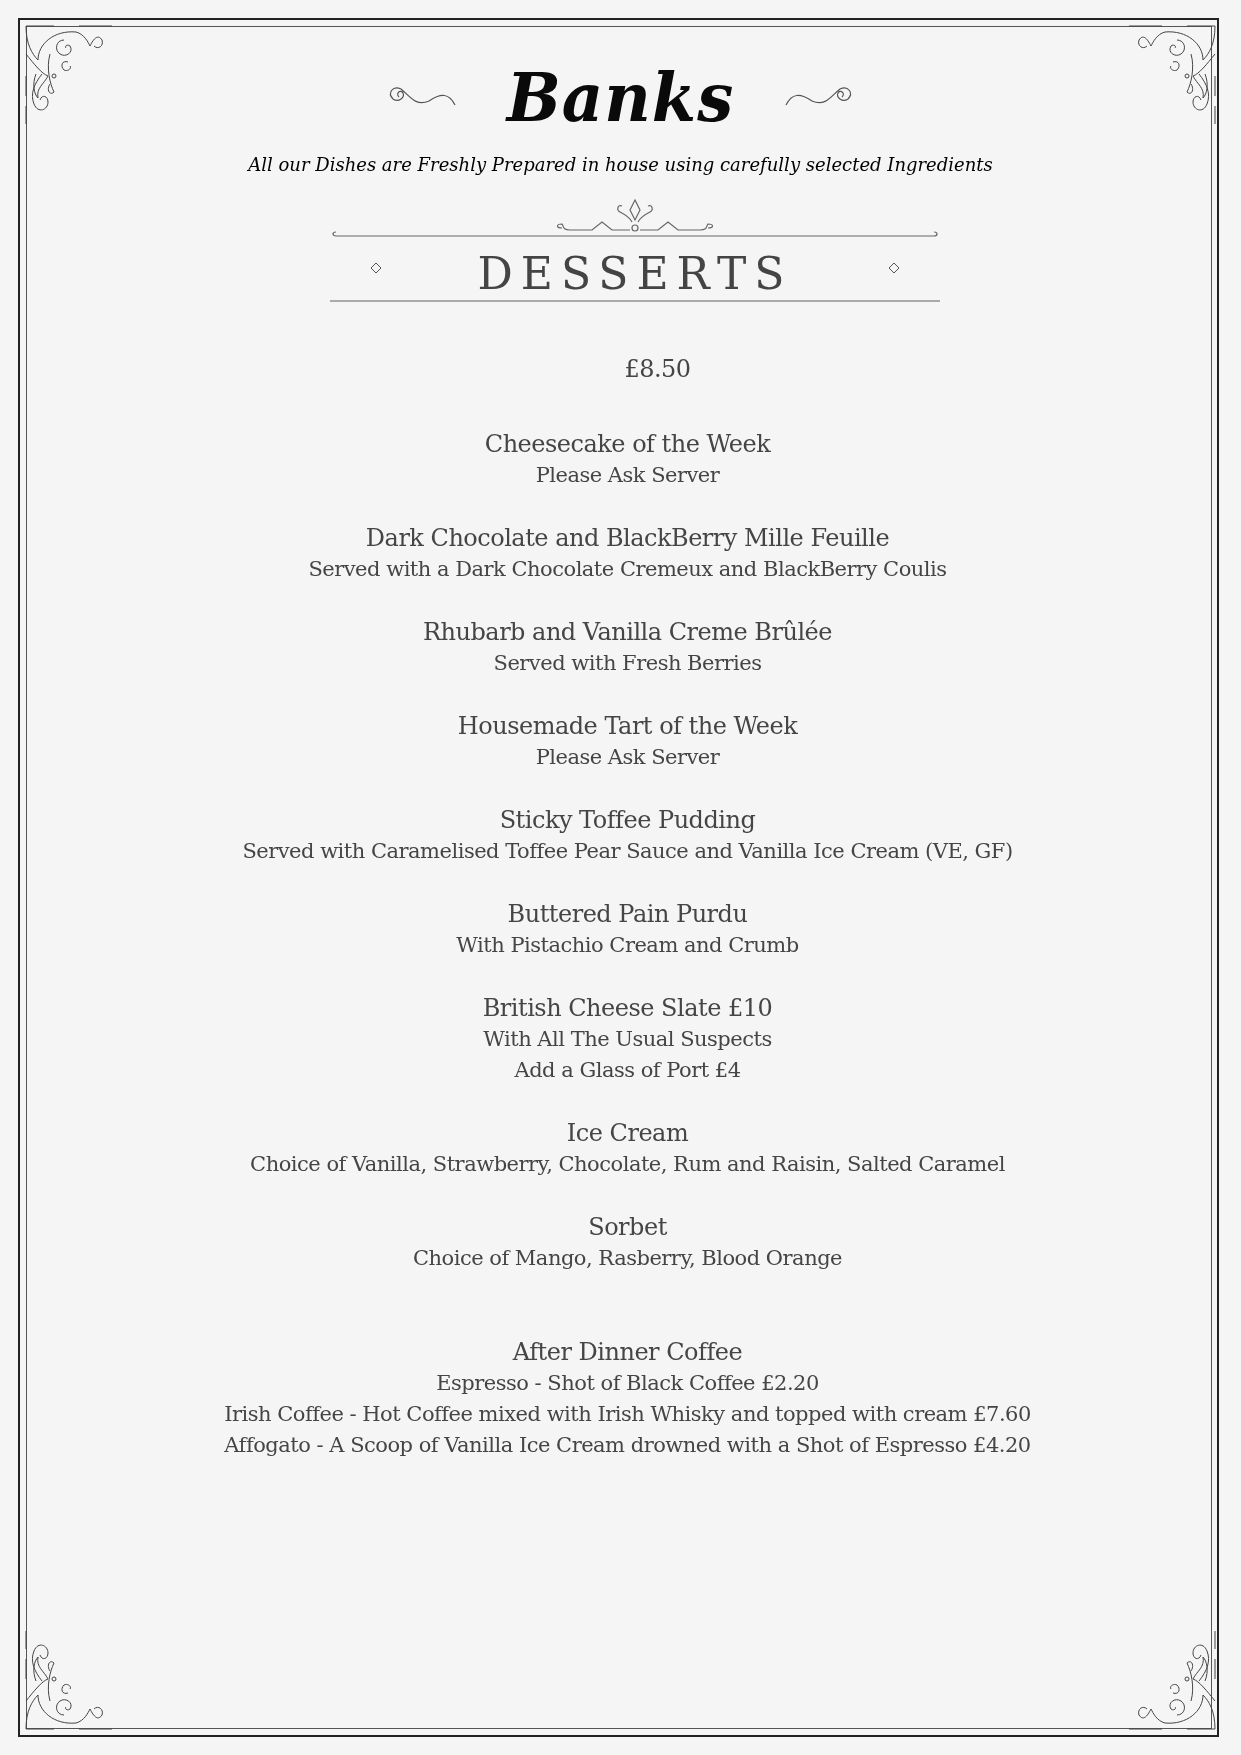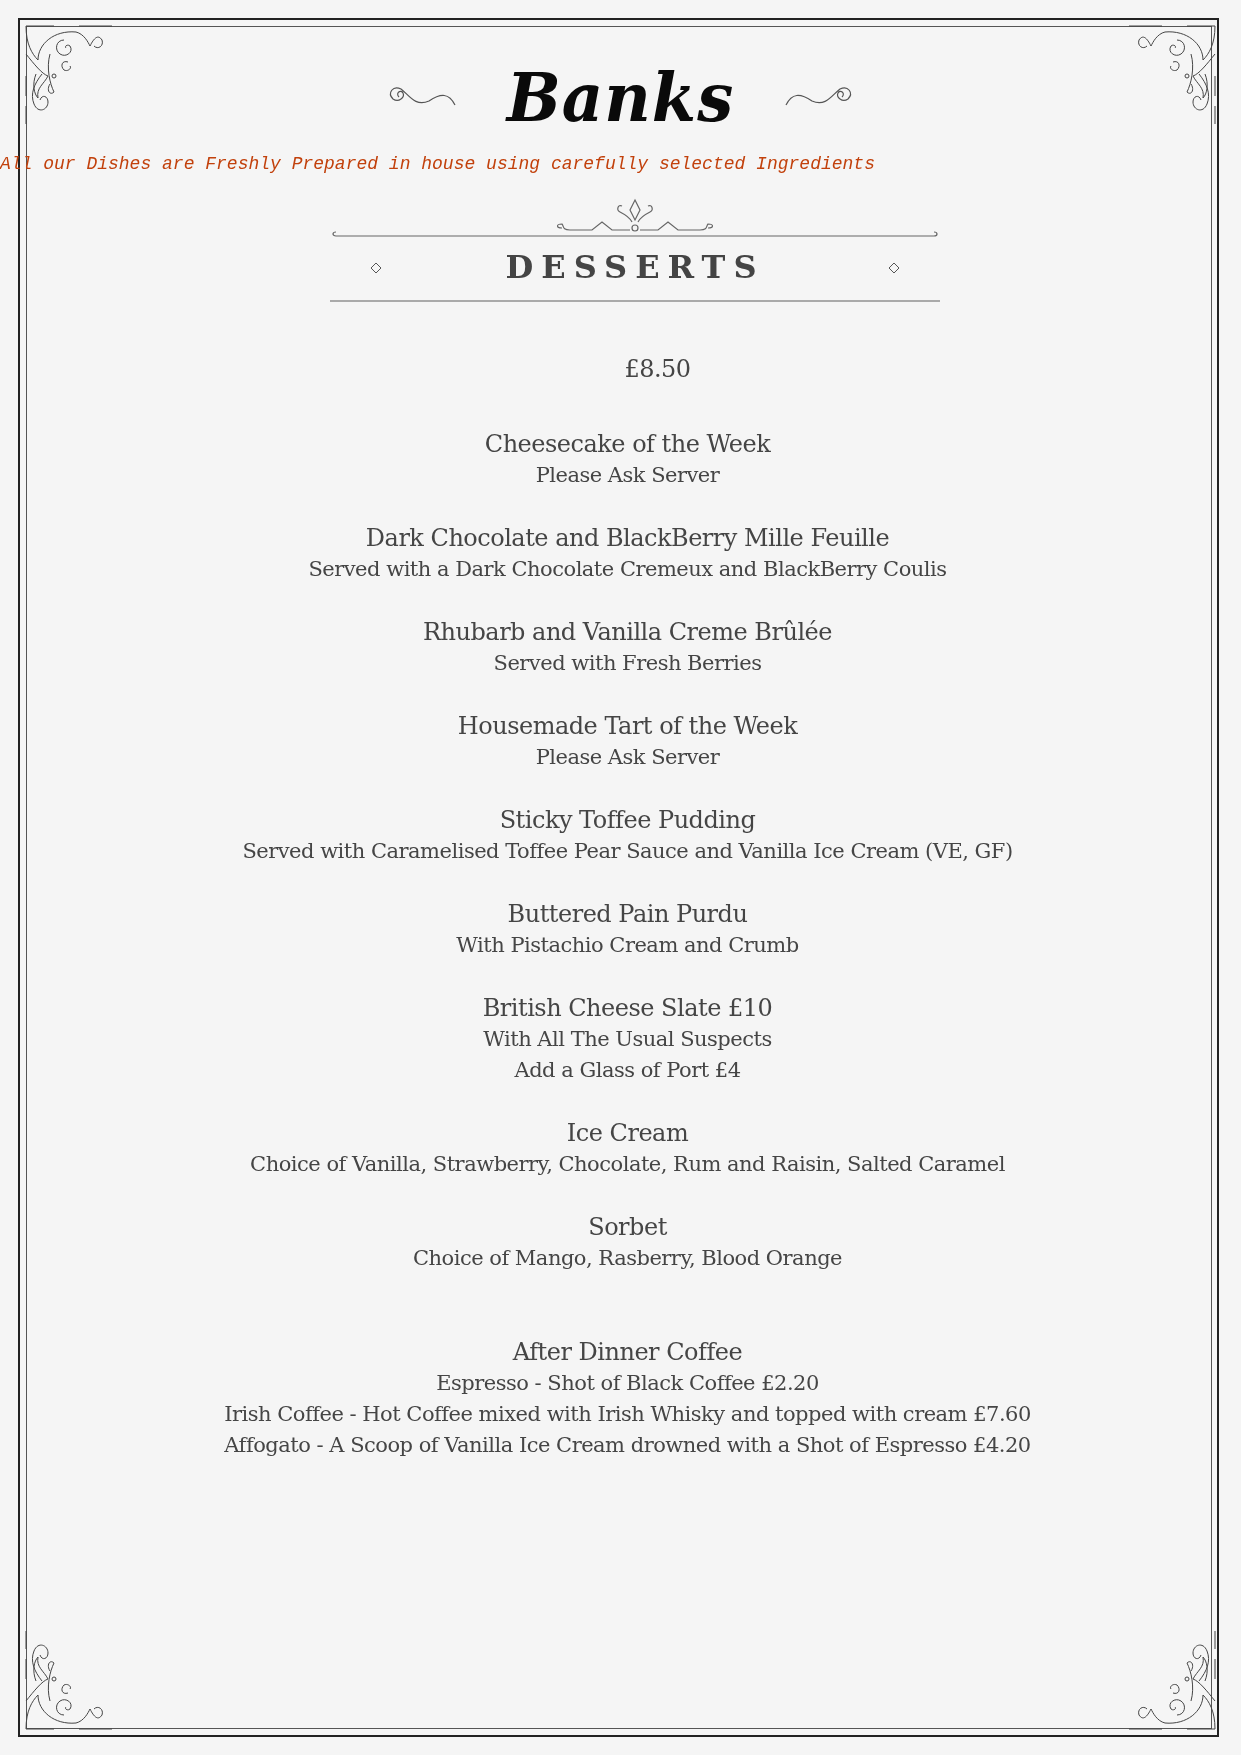--- a/index.html
+++ b/index.html
@@ -40,30 +40,31 @@
     font-weight: bold;
     font-size: 64px;
     color: #0a0a0a;
     letter-spacing: 1px;
     font-style: italic;
     transform: scaleY(1.05);
   }
   .swirl { width: 72px; height: 36px; }
   .tagline {
     position: absolute; left: 0; right: 0; top: 154px;
-    font-style: italic; font-size: 18px; color: #c2410c; font-family: Liberation Mono, monospace;
+    text-align: center;
+    font-style: italic; font-size: 18px; color: #000000;
   }
   .section-head {
     position: absolute; left: 330px; width: 610px; top: 196px; height: 110px;
   }
   .section-head .top-orn { position: absolute; left: 0; top: 0; width: 610px; height: 46px; }
   .section-head .title {
     position: absolute; left: 0; right: 0; top: 52px;
     text-align: center;
-    font-weight: bold; font-size: 32px; letter-spacing: 8px;
+    font-weight: normal; font-size: 44px; letter-spacing: 8px;
     color: #444;
   }
   .section-head .diamond { position: absolute; top: 66px; width: 12px; height: 12px; }
   .section-head .diamond.l { left: 40px; }
   .section-head .diamond.r { right: 40px; }
   .section-head .bottom-rule {
     position: absolute; left: 0; right: 0; top: 104px;
     height: 2px; background: #aaa;
   }
 

